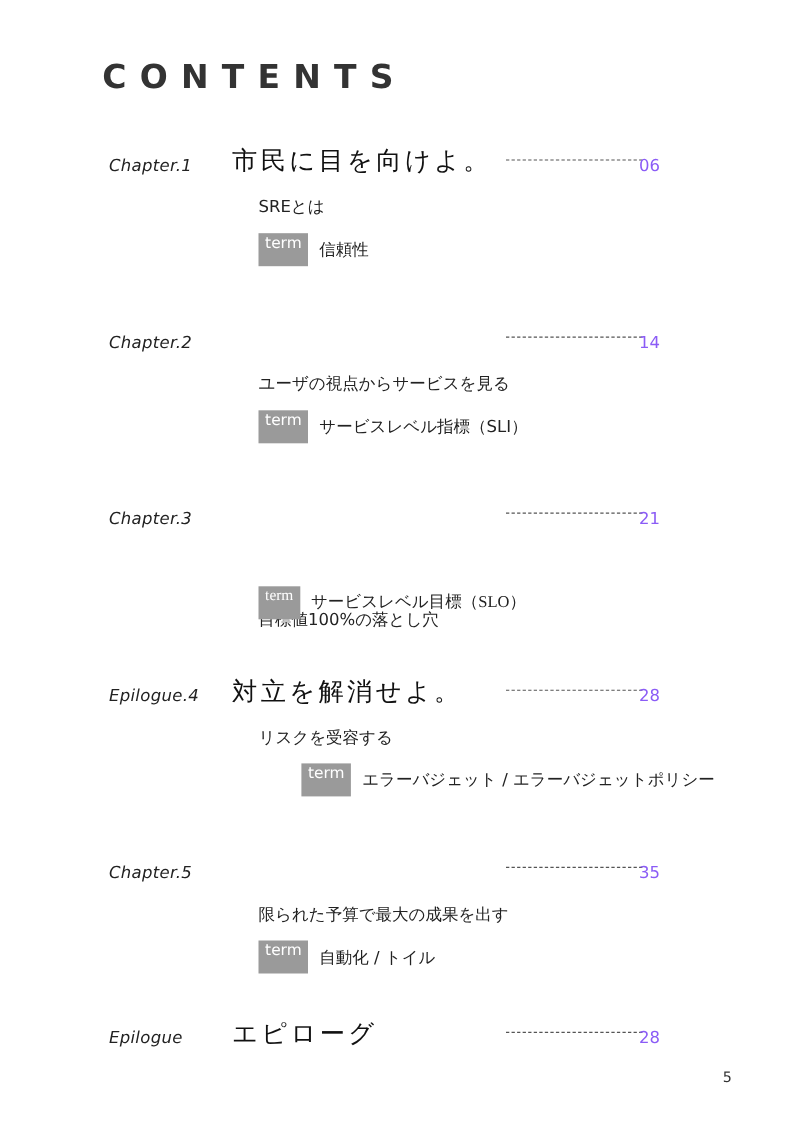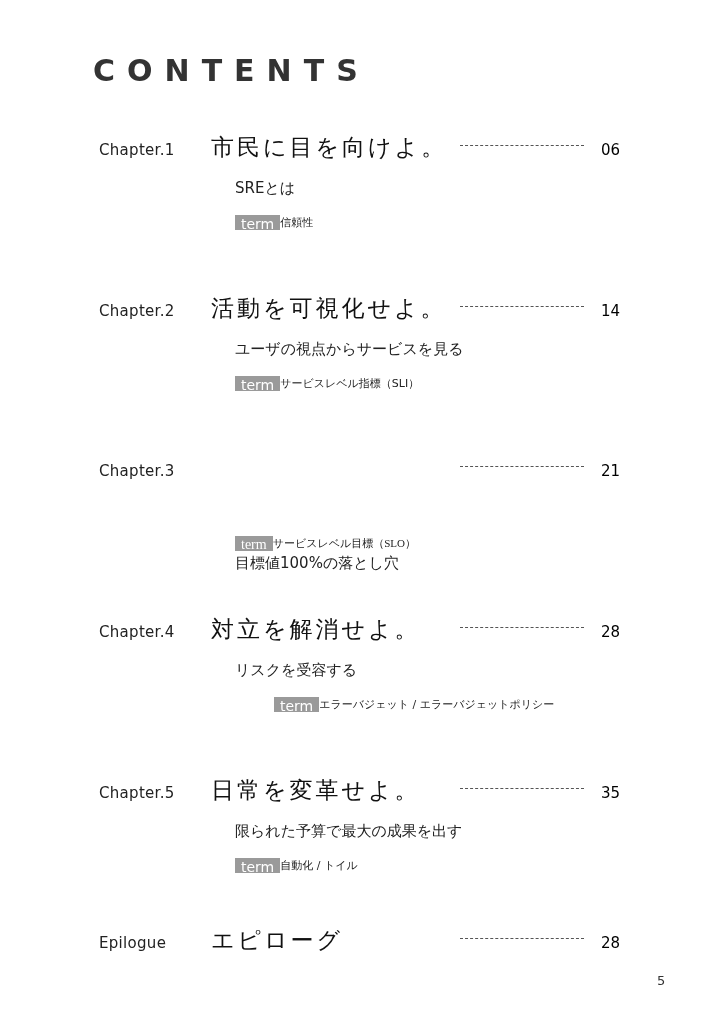--- a/index.html
+++ b/index.html
@@ -11,47 +11,48 @@
     .title {
       position: absolute; left: 93px; top: 54px;
       font-family: "DejaVu Sans", sans-serif;
       font-weight: bold; font-size: 30px; letter-spacing: 12px;
       color: #333333; line-height: 34px;
     }
     .chapter { position: absolute; left: 0; width: 722px; }
     .ch-row { position: absolute; left: 0; top: 0; width: 722px; height: 34px; }
     .ch-label {
       position: absolute; left: 99px; top: 9px;
-      font-size: 15px; color: #222; letter-spacing: 0.3px;
+      font-size: 15px; color: #222; letter-spacing: 0.3px; font-style: italic;
     }
     .ch-title {
       position: absolute; left: 211px; top: 0;
       font-size: 23px; letter-spacing: 3px; color: #111; line-height: 30px;
       font-weight: 500;
+      font-family: Liberation Serif, serif;
     }
     .ch-dots {
       position: absolute; left: 460px; top: 13px; width: 124px; height: 0;
       border-top: 1px dashed #555;
     }
     .ch-page {
-      position: absolute; left: 601px; top: 9px;
-      font-size: 15px; color: #000000;
+      position: absolute; left: 581px; top: 9px;
+      font-size: 15px; color: #8b5cf6;
     }
     .sub {
       position: absolute; left: 235px;
       font-size: 15px; color: #222; line-height: 20px;
     }
     .term-row { position: absolute; left: 235px; height: 20px; }
     .term-badge {
       display: inline-block; background: #9a9a9a; color: #ffffff;
-      font-size: 14px; line-height: 18px; padding: 0 6px; height: 15px;
+      font-size: 14px; line-height: 18px; padding: 0 6px; height: 30px;
       vertical-align: middle;
     }
     .term-text {
-      display: inline-block; font-size: 11px; color: #222;
+      display: inline-block; margin-left: 10px; font-size: 15px; color: #222;
       vertical-align: middle; line-height: 19px;
     }
     .page-number {
       position: absolute; left: 657px; top: 973px; font-size: 13px; color: #333;
     }
   </style>
 </head>
 <body>
 
 <div class="title">CONTENTS</div>
@@ -65,21 +66,20 @@
   </div>
   <div class="sub" style="top:46px;text-align:right;">SREとは</div>
   <div class="term-row" style="top:80px;">
     <span class="term-badge">term</span><span class="term-text">信頼性</span>
   </div>
 </div>
 
 <div class="chapter" style="top:293px;">
   <div class="ch-row">
     <span class="ch-label">Chapter.2</span>
-    <span class="ch-title">活動を可視化せよ。</span>
     <span class="ch-dots"></span>
     <span class="ch-page">14</span>
   </div>
   <div class="sub" style="top:46px;">ユーザの視点からサービスを見る</div>
   <div class="term-row" style="top:80px;">
     <span class="term-badge">term</span><span class="term-text">サービスレベル指標（SLI）</span>
   </div>
 </div>
 
 <div class="chapter" style="top:453px;">
@@ -89,35 +89,34 @@
     <span class="ch-page">21</span>
   </div>
   <div class="sub" style="top:56px;margin-top:44px;">目標値100%の落とし穴</div>
   <div class="term-row" style="top:80px;font-family:Liberation Serif, serif;">
     <span class="term-badge">term</span><span class="term-text">サービスレベル目標（SLO）</span>
   </div>
 </div>
 
 <div class="chapter" style="top:614px;">
   <div class="ch-row">
-    <span class="ch-label">Chapter.4</span>
+    <span class="ch-label">Epilogue.4</span>
     <span class="ch-title">対立を解消せよ。</span>
     <span class="ch-dots"></span>
     <span class="ch-page">28</span>
   </div>
   <div class="sub" style="top:46px;">リスクを受容する</div>
   <div class="term-row" style="top:80px;padding-left:39px;">
     <span class="term-badge">term</span><span class="term-text">エラーバジェット / エラーバジェットポリシー</span>
   </div>
 </div>
 
 <div class="chapter" style="top:775px;">
   <div class="ch-row">
     <span class="ch-label">Chapter.5</span>
-    <span class="ch-title">日常を変革せよ。</span>
     <span class="ch-dots"></span>
     <span class="ch-page">35</span>
   </div>
   <div class="sub" style="top:46px;">限られた予算で最大の成果を出す</div>
   <div class="term-row" style="top:80px;">
     <span class="term-badge">term</span><span class="term-text">自動化 / トイル</span>
   </div>
 </div>
 
 <div class="chapter" style="top:925px;">

